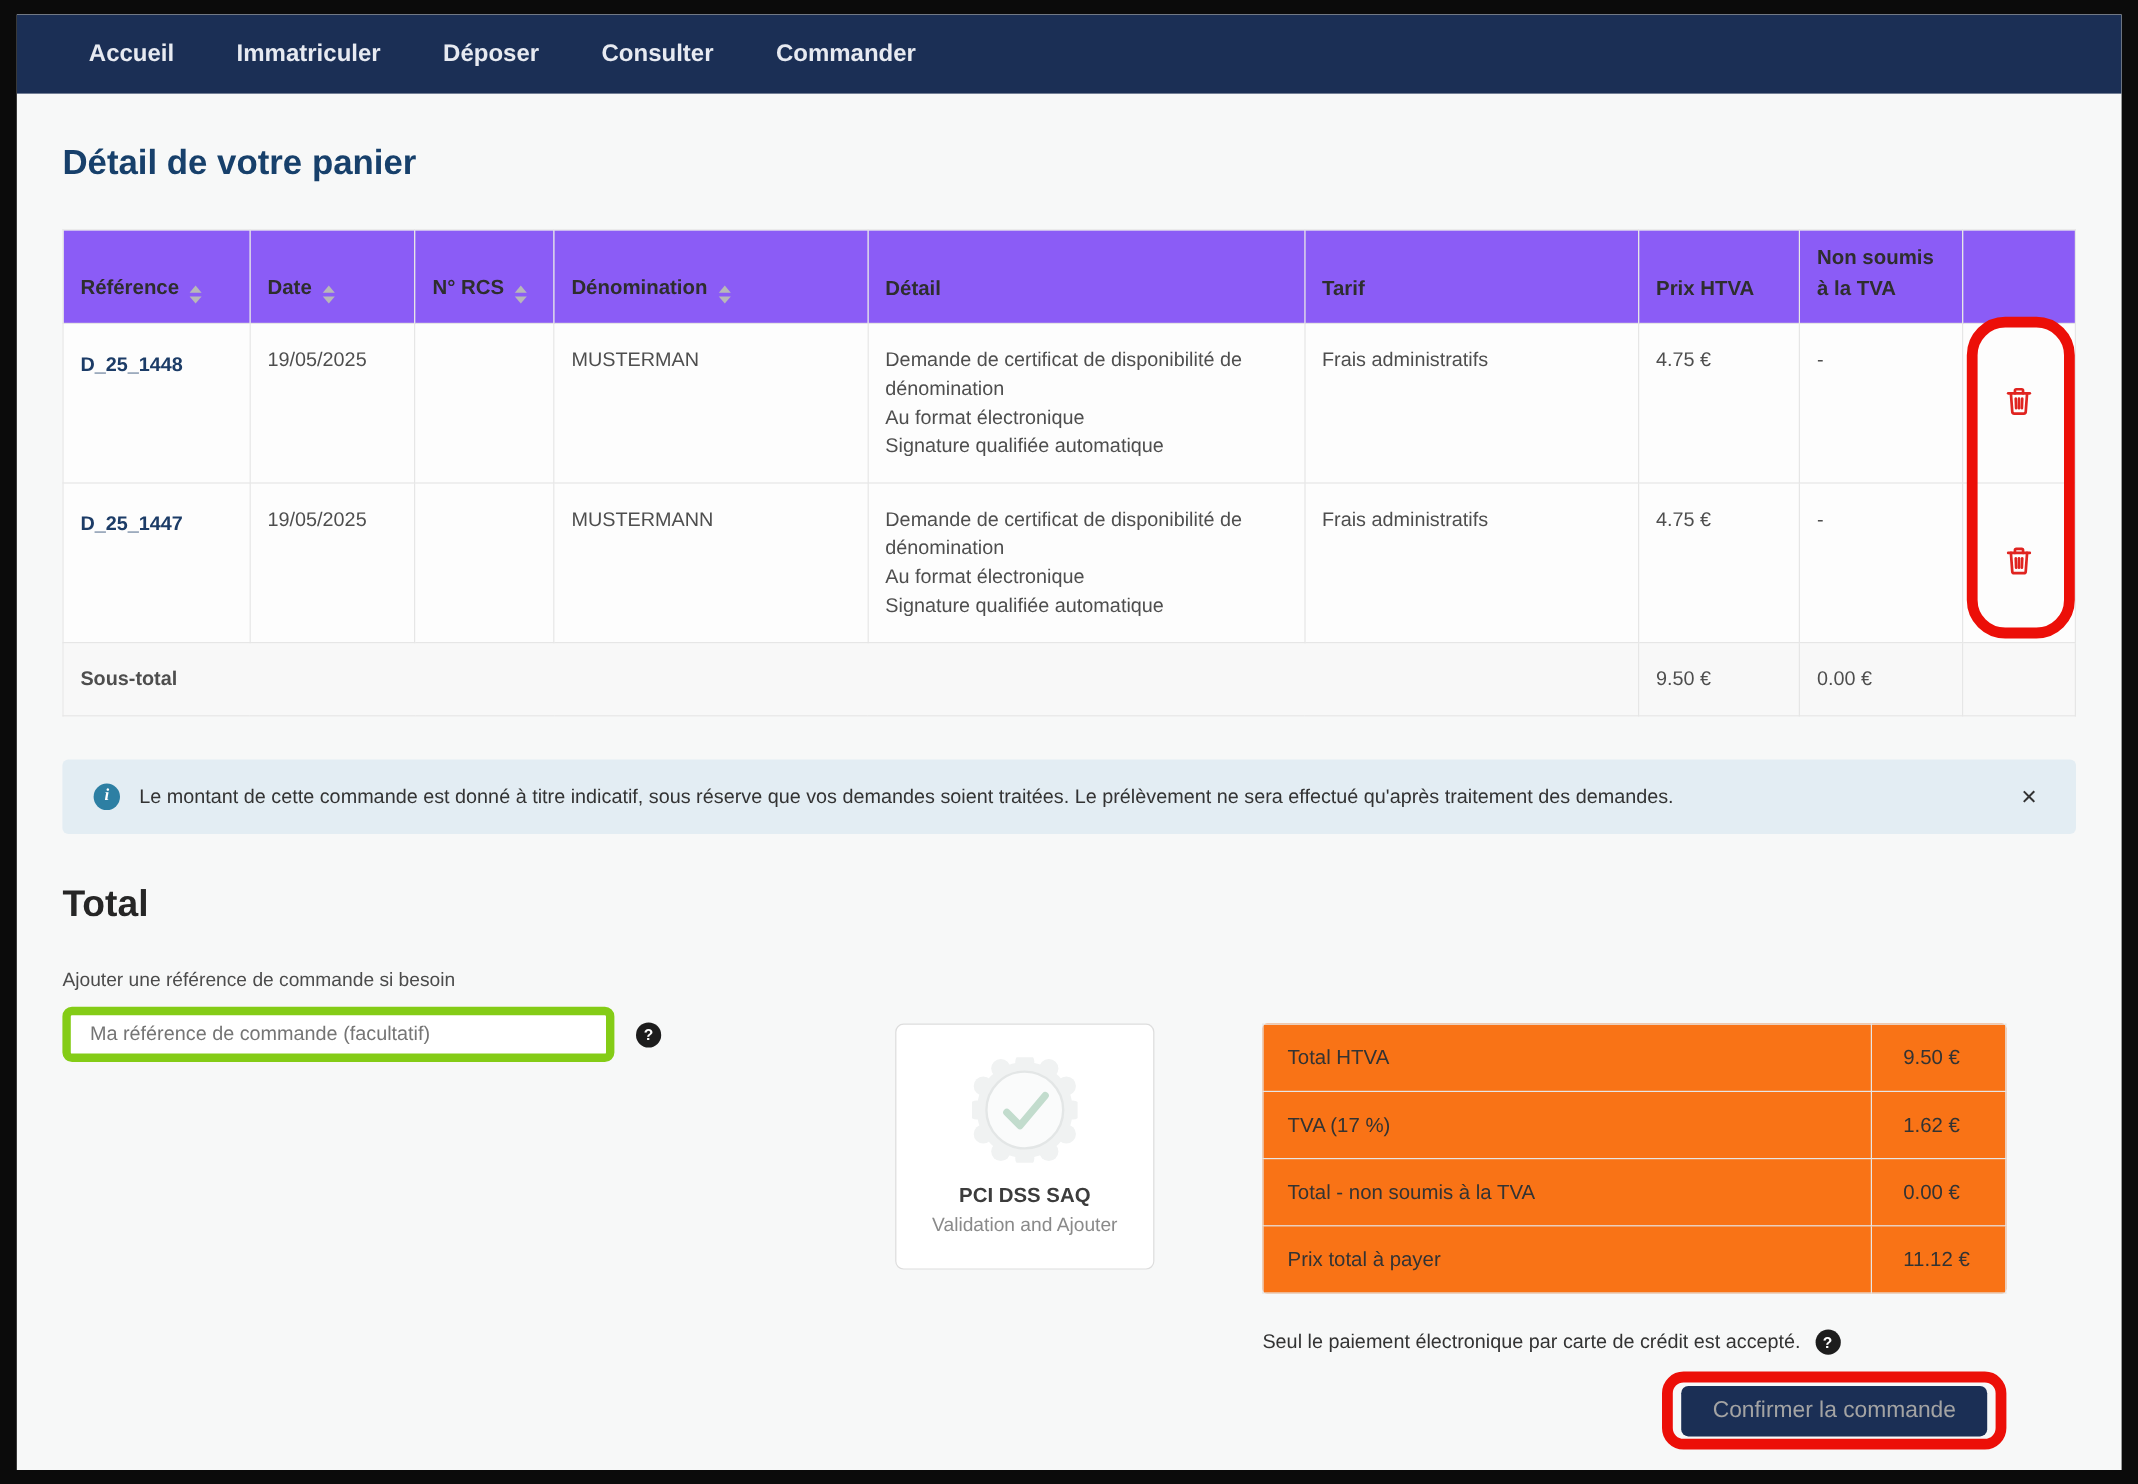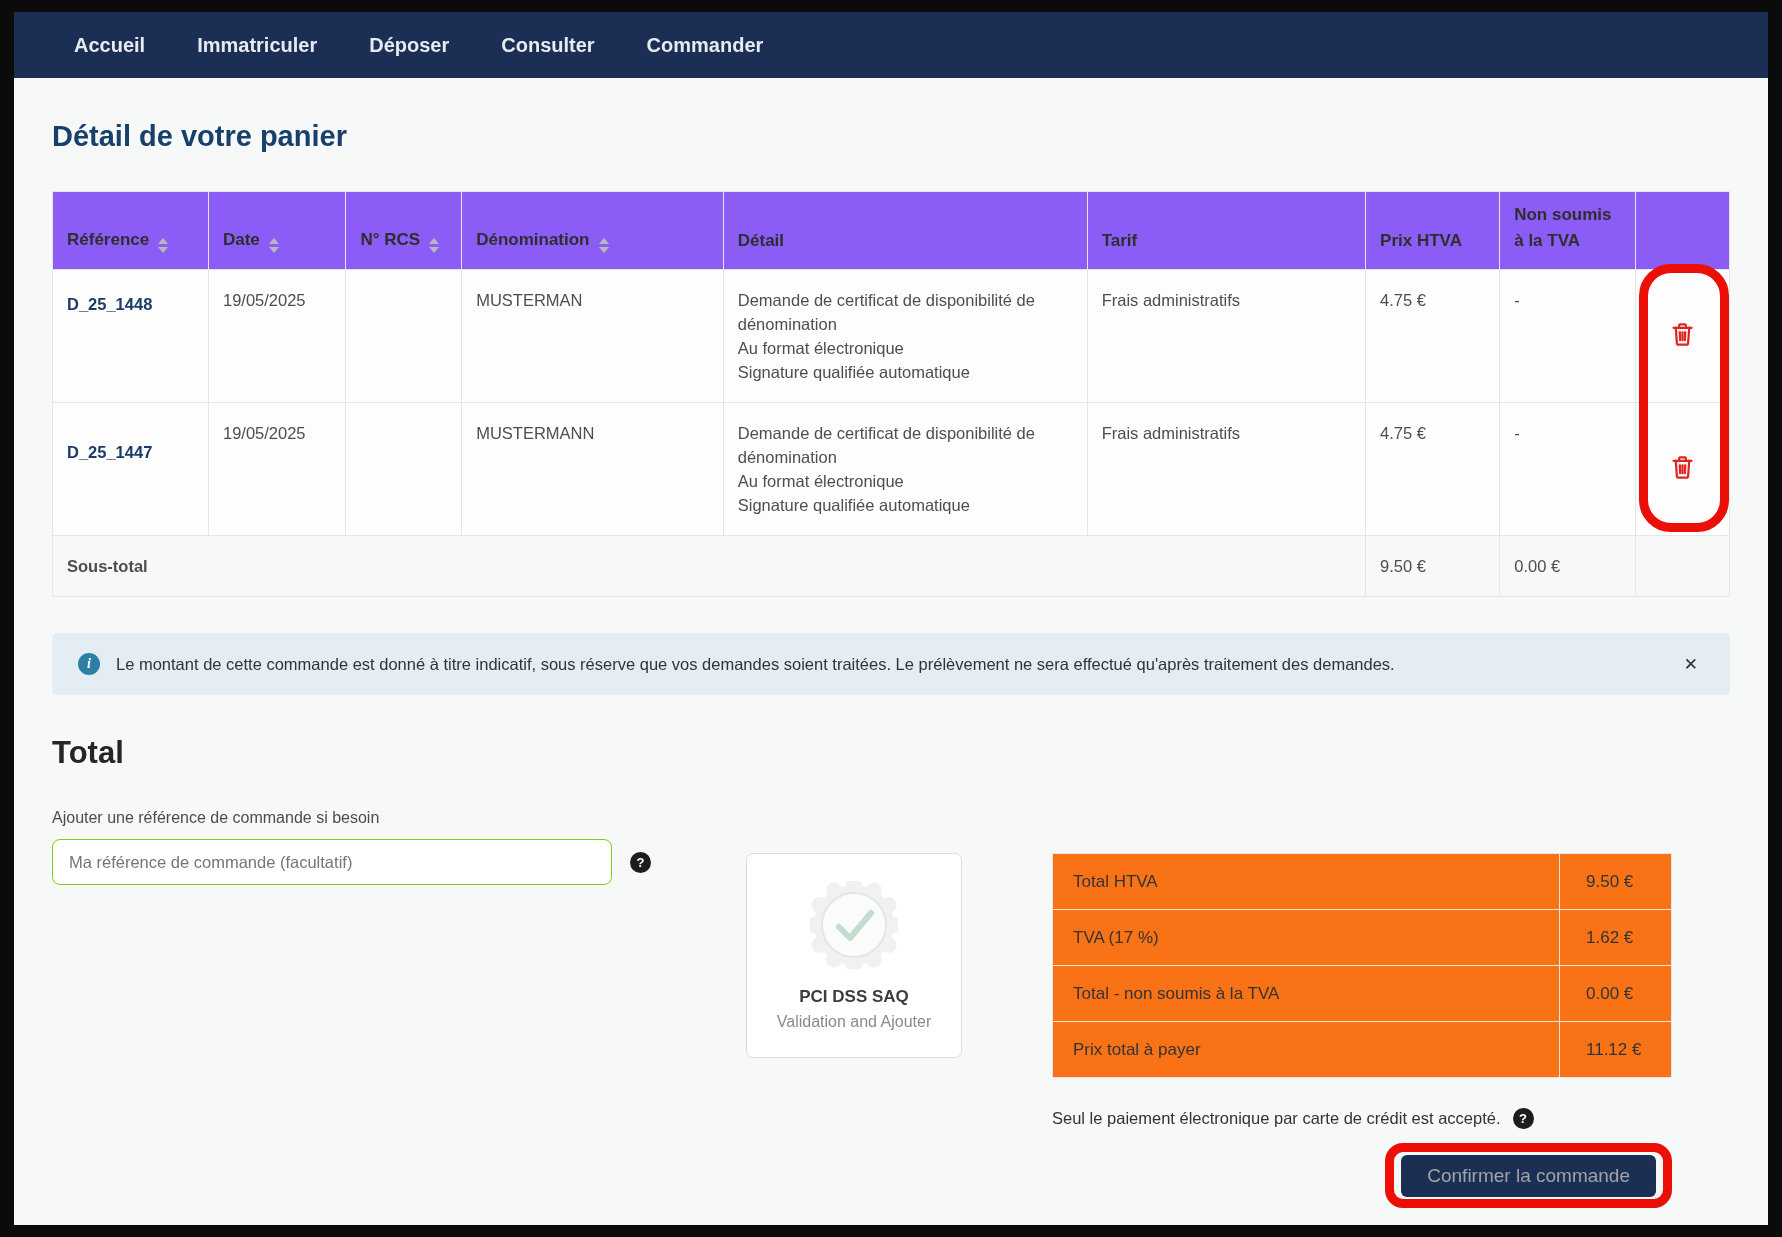--- a/index.html
+++ b/index.html
@@ -61,21 +61,21 @@
   .banner-text { flex:1; color:#333; font-size:16.5px; }
   .banner-close { background:none; border:none; font-size:17px; color:#333; cursor:pointer;
                   padding:4px 6px; }
 
   
   .total-heading { margin-top:40px; font-size:31px; font-weight:700; color:#262626; }
   .bottom-flex { display:flex; align-items:flex-start; margin-top:38px; }
   .left-col { width:608px; }
   .ref-label { font-size:16px; color:#4c4c4c; margin-bottom:12px; }
   .input-row { display:flex; align-items:center; gap:18px; }
-  .ref-input { width:560px; height:46px; border:1px solid #84cc16; border-radius:8px;
+  .ref-input { width:460px; height:46px; border:7px solid #84cc16; border-radius:8px;
                padding:0 16px; font-size:16.5px; color:#333; background:#fff;
                font-family:"Liberation Sans", sans-serif; }
   .ref-input::placeholder { color:#757575; }
   .help-icon { width:21px; height:21px; border-radius:50%; background:#1d1d1d; color:#fff;
                display:inline-flex; align-items:center; justify-content:center;
                font-size:13px; font-weight:700; cursor:pointer; flex:0 0 auto; }
 
   .pci-card { width:216px; height:205px; margin-left:86px; margin-top:44px;
               background:#fff; border:1px solid #ddd; border-radius:7px;
               display:flex; flex-direction:column; align-items:center;
@@ -186,21 +186,21 @@
                   <path d="M9 6 V4 a1 1 0 0 1 1 -1 h4 a1 1 0 0 1 1 1 V6"></path>
                   <path d="M6 6 l1 13.5 a1.5 1.5 0 0 0 1.5 1.5 h7 a1.5 1.5 0 0 0 1.5 -1.5 L18 6"></path>
                   <path d="M9.6 10 l0.3 7"></path>
                   <path d="M12 10 v7"></path>
                   <path d="M14.4 10 l-0.3 7"></path>
                 </svg>
               </button>
             </td>
           </tr>
           <tr class="cart-row">
-            <td style="padding-top:37px;"><a class="ref-link">D_25_1447</a></td>
+            <td style="padding-top:22px;"><a class="ref-link">D_25_1447</a></td>
             <td class="cell-date">19/05/2025</td>
             <td></td>
             <td>MUSTERMANN</td>
             <td>
               <div class="detail-line">Demande de certificat de disponibilité de dénomination</div>
               <div class="detail-line">Au format électronique</div>
               <div class="detail-line">Signature qualifiée automatique</div>
             </td>
             <td>Frais administratifs</td>
             <td>4.75 €</td>

